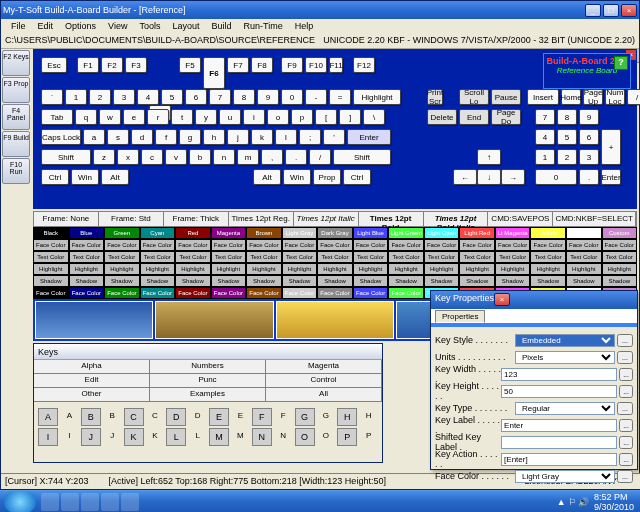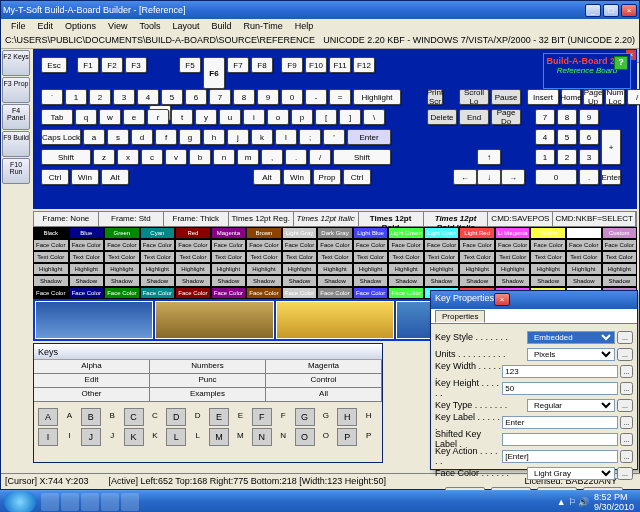--- a/index.html
+++ b/index.html
@@ -34,21 +34,21 @@
 .colorrow{display:flex;height:12px}
 .colorcell{flex:1;border:1px solid #000;font-size:6px;text-align:center;line-height:10px;color:#fff;overflow:hidden}
 .images{position:absolute;left:32px;top:298px;right:2px;height:42px;display:flex;gap:2px;background:#0838d0;padding:2px}
 .imgthumb{flex:1;background:linear-gradient(#4878c8,#284898);border:1px solid #fff}
 .keyspanel{position:absolute;left:32px;top:342px;width:350px;height:120px;background:#ece9d8;border:1px solid #0a246a}
 .keyspanel .hdr{height:16px;background:linear-gradient(#fff,#d0d8e8);display:flex;align-items:center;padding:0 4px;border-bottom:1px solid #a0a0a0}
 .propspanel{position:absolute;left:430px;top:290px;width:208px;height:180px;background:#ece9d8;border:1px solid #0a246a;box-shadow:2px 2px 4px rgba(0,0,0,0.3)}
 .propspanel .ptitle{height:18px;background:linear-gradient(180deg,#4a8ae8,#1e5bb8);color:#fff;padding:2px 4px;display:flex}
 .propbody{padding:4px;font-size:8px}
 .proprow{display:flex;align-items:center;height:16px;margin:1px 0}
-.proprow label{width:92px}
+.proprow label{width:80px}
 .proprow input,.proprow select{flex:1;height:13px;border:1px solid #7f9db9;font-size:8px;padding:0 2px;background:#fff}
 .propbtns{display:flex;justify-content:center;gap:6px;margin-top:6px}
 .propbtns button{width:40px;height:18px;font-size:8px;border:1px solid #808080;background:#ece9d8;border-radius:2px}
 .keytabs{display:flex;height:14px;border-bottom:1px solid #808080}
 .keytabs div{flex:1;text-align:center;border-right:1px solid #808080;background:#f0f0f0;font-size:8px;padding:1px}
 .keyletters{padding:4px}
 .klrow{display:flex;gap:2px;margin:2px 0}
 .kl{width:20px;height:18px;background:#d0d0d0;border:1px solid #808080;text-align:center;line-height:16px;font-size:9px}
 .klrow .lbl{flex:1;font-size:8px;text-align:center;line-height:16px}
 .statusbar{position:absolute;left:0;bottom:0;width:640px;height:16px;background:#ece9d8;border-top:1px solid #808080;display:flex;font-size:8px;padding:2px 4px}
@@ -123,21 +123,21 @@
         <div class="key " style="left: 40px; top: 4px; width: 22px; height: 16px;">F1</div>
         <div class="key " style="left: 64px; top: 4px; width: 22px; height: 16px;">F2</div>
         <div class="key " style="left: 88px; top: 4px; width: 22px; height: 16px;">F3</div>
         <div class="key " style="left: 112px; top: 4px; width: 22px; height: 16px; margin-top: 48px;">F4</div>
         <div class="key " style="left: 142px; top: 4px; width: 22px; height: 16px;">F5</div>
         <div class="key " style="left: 166px; top: 4px; width: 22px; height: 32px; font-weight: bold;">F6</div>
         <div class="key " style="left: 190px; top: 4px; width: 22px; height: 16px;">F7</div>
         <div class="key " style="left: 214px; top: 4px; width: 22px; height: 16px;">F8</div>
         <div class="key " style="left: 244px; top: 4px; width: 22px; height: 16px;">F9</div>
         <div class="key " style="left: 268px; top: 4px; width: 22px; height: 16px;">F10</div>
-        <div class="key " style="left: 292px; top: 4px; width: 22px; height: 16px;">F11</div>
+        <div class="key " style="left: 292px; top: 4px; width: 14px; height: 16px;">F11</div>
         <div class="key " style="left: 316px; top: 4px; width: 22px; height: 16px;">F12</div>
         <div class="key dark" style="left: 390px; top: 36px; width: 16px; height: 16px;">Print Scr</div>
         <div class="key dark" style="left: 422px; top: 36px; width: 30px; height: 16px;">Scroll Lo</div>
         <div class="key dark" style="left: 454px; top: 36px; width: 30px; height: 16px;">Pause</div>
         <div class="key " style="left: 4px; top: 36px; width: 22px; height: 16px;">`</div>
         <div class="key " style="left: 28px; top: 36px; width: 22px; height: 16px;">1</div>
         <div class="key " style="left: 52px; top: 36px; width: 22px; height: 16px;">2</div>
         <div class="key " style="left: 76px; top: 36px; width: 22px; height: 16px;">3</div>
         <div class="key " style="left: 100px; top: 36px; width: 22px; height: 16px;">4</div>
         <div class="key " style="left: 124px; top: 36px; width: 22px; height: 16px;">5</div>
@@ -423,21 +423,21 @@
   <span style="margin-left:auto">Licensed: BAB220ANY</span>
  </div>
 </div>
 
 <div class="propspanel">
  <div class="ptitle">
   <span>Key Properties</span>
       <span class="spacer"></span>
   <span class="winbtn close" style="position:relative">×</span>
  </div>
- <div style="padding:2px 4px;background:#fff;border-bottom:1px solid #3b82f6"><span style="border:1px solid #808080;border-bottom:1px solid #fff;padding:1px 6px;background:#ece9d8;font-size:8px">Properties</span></div>
+ <div style="padding:2px 4px;background:#fff;border-bottom:4px solid #3b82f6"><span style="border:1px solid #808080;border-bottom:1px solid #fff;padding:1px 6px;background:#ece9d8;font-size:8px">Properties</span></div>
  <div class="propbody" id="propbody">
       <div class="proprow">
         <label>Key Style . . . . . . .</label>
         <select style="background: rgb(49, 106, 197); color: rgb(255, 255, 255);"><option>Embedded</option></select>
         <button style="width: 16px; height: 13px; font-size: 7px; margin-left: 2px;">...</button>
       </div>
       <div class="proprow">
         <label>Units . . . . . . . . . .</label>
         <select><option>Pixels</option></select>
         <button style="width: 16px; height: 13px; font-size: 7px; margin-left: 2px;">...</button>

